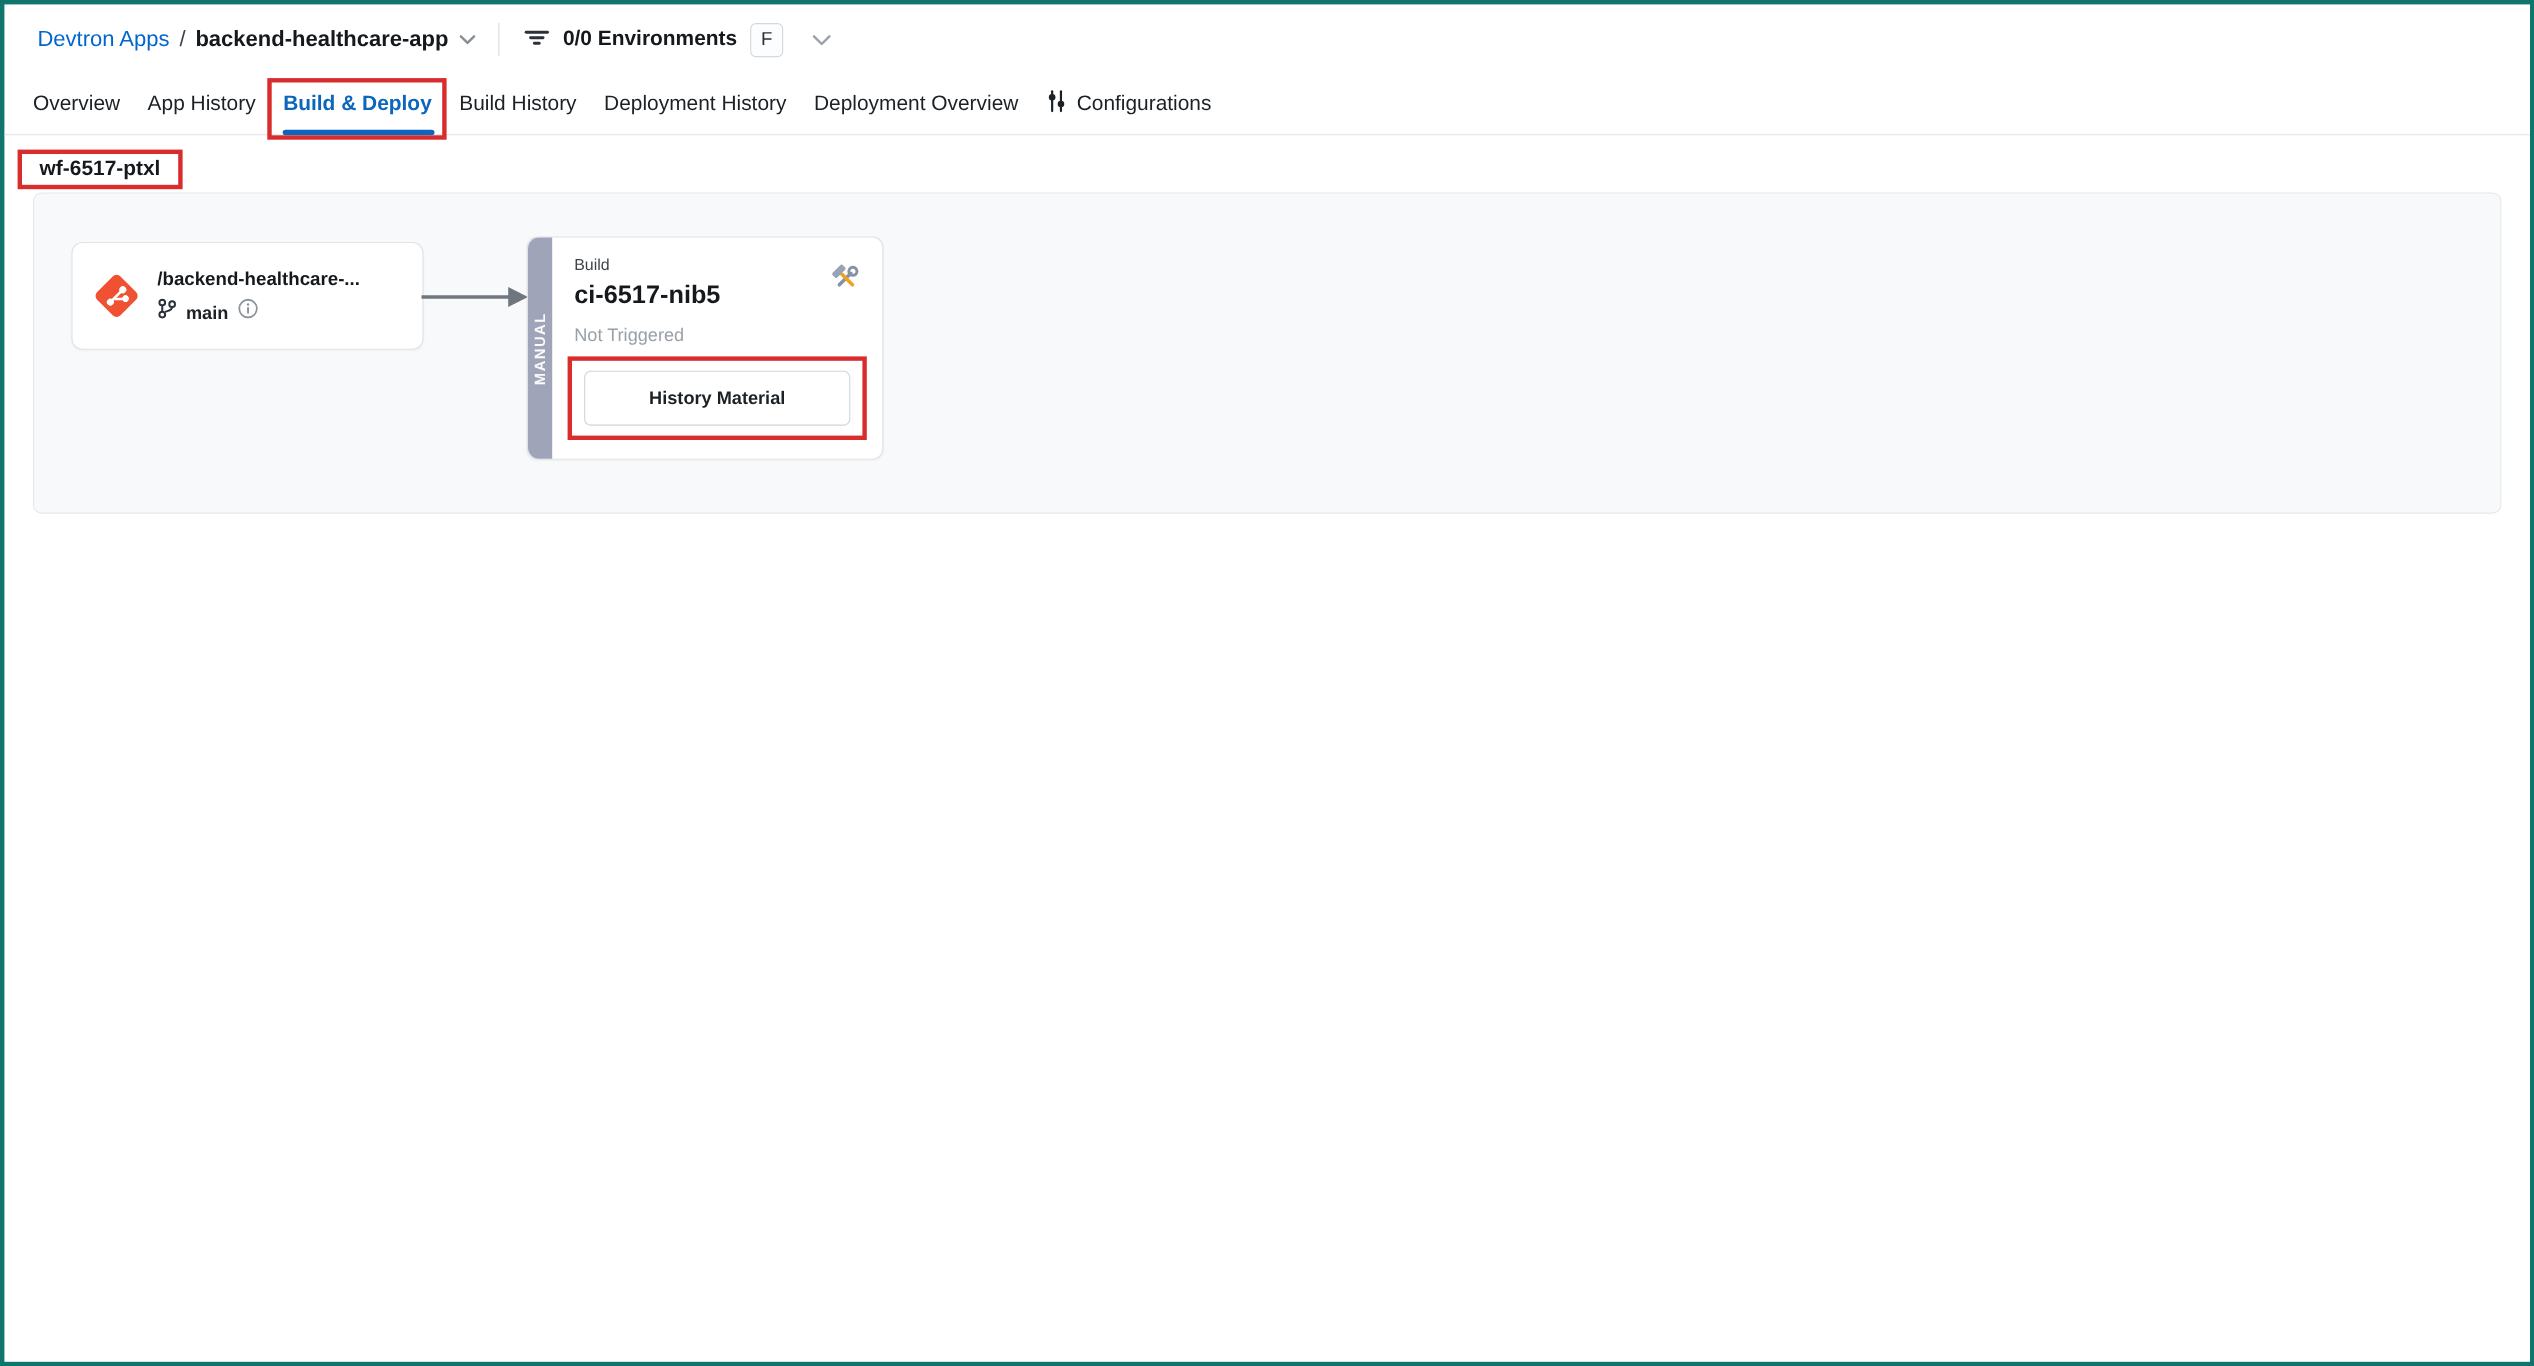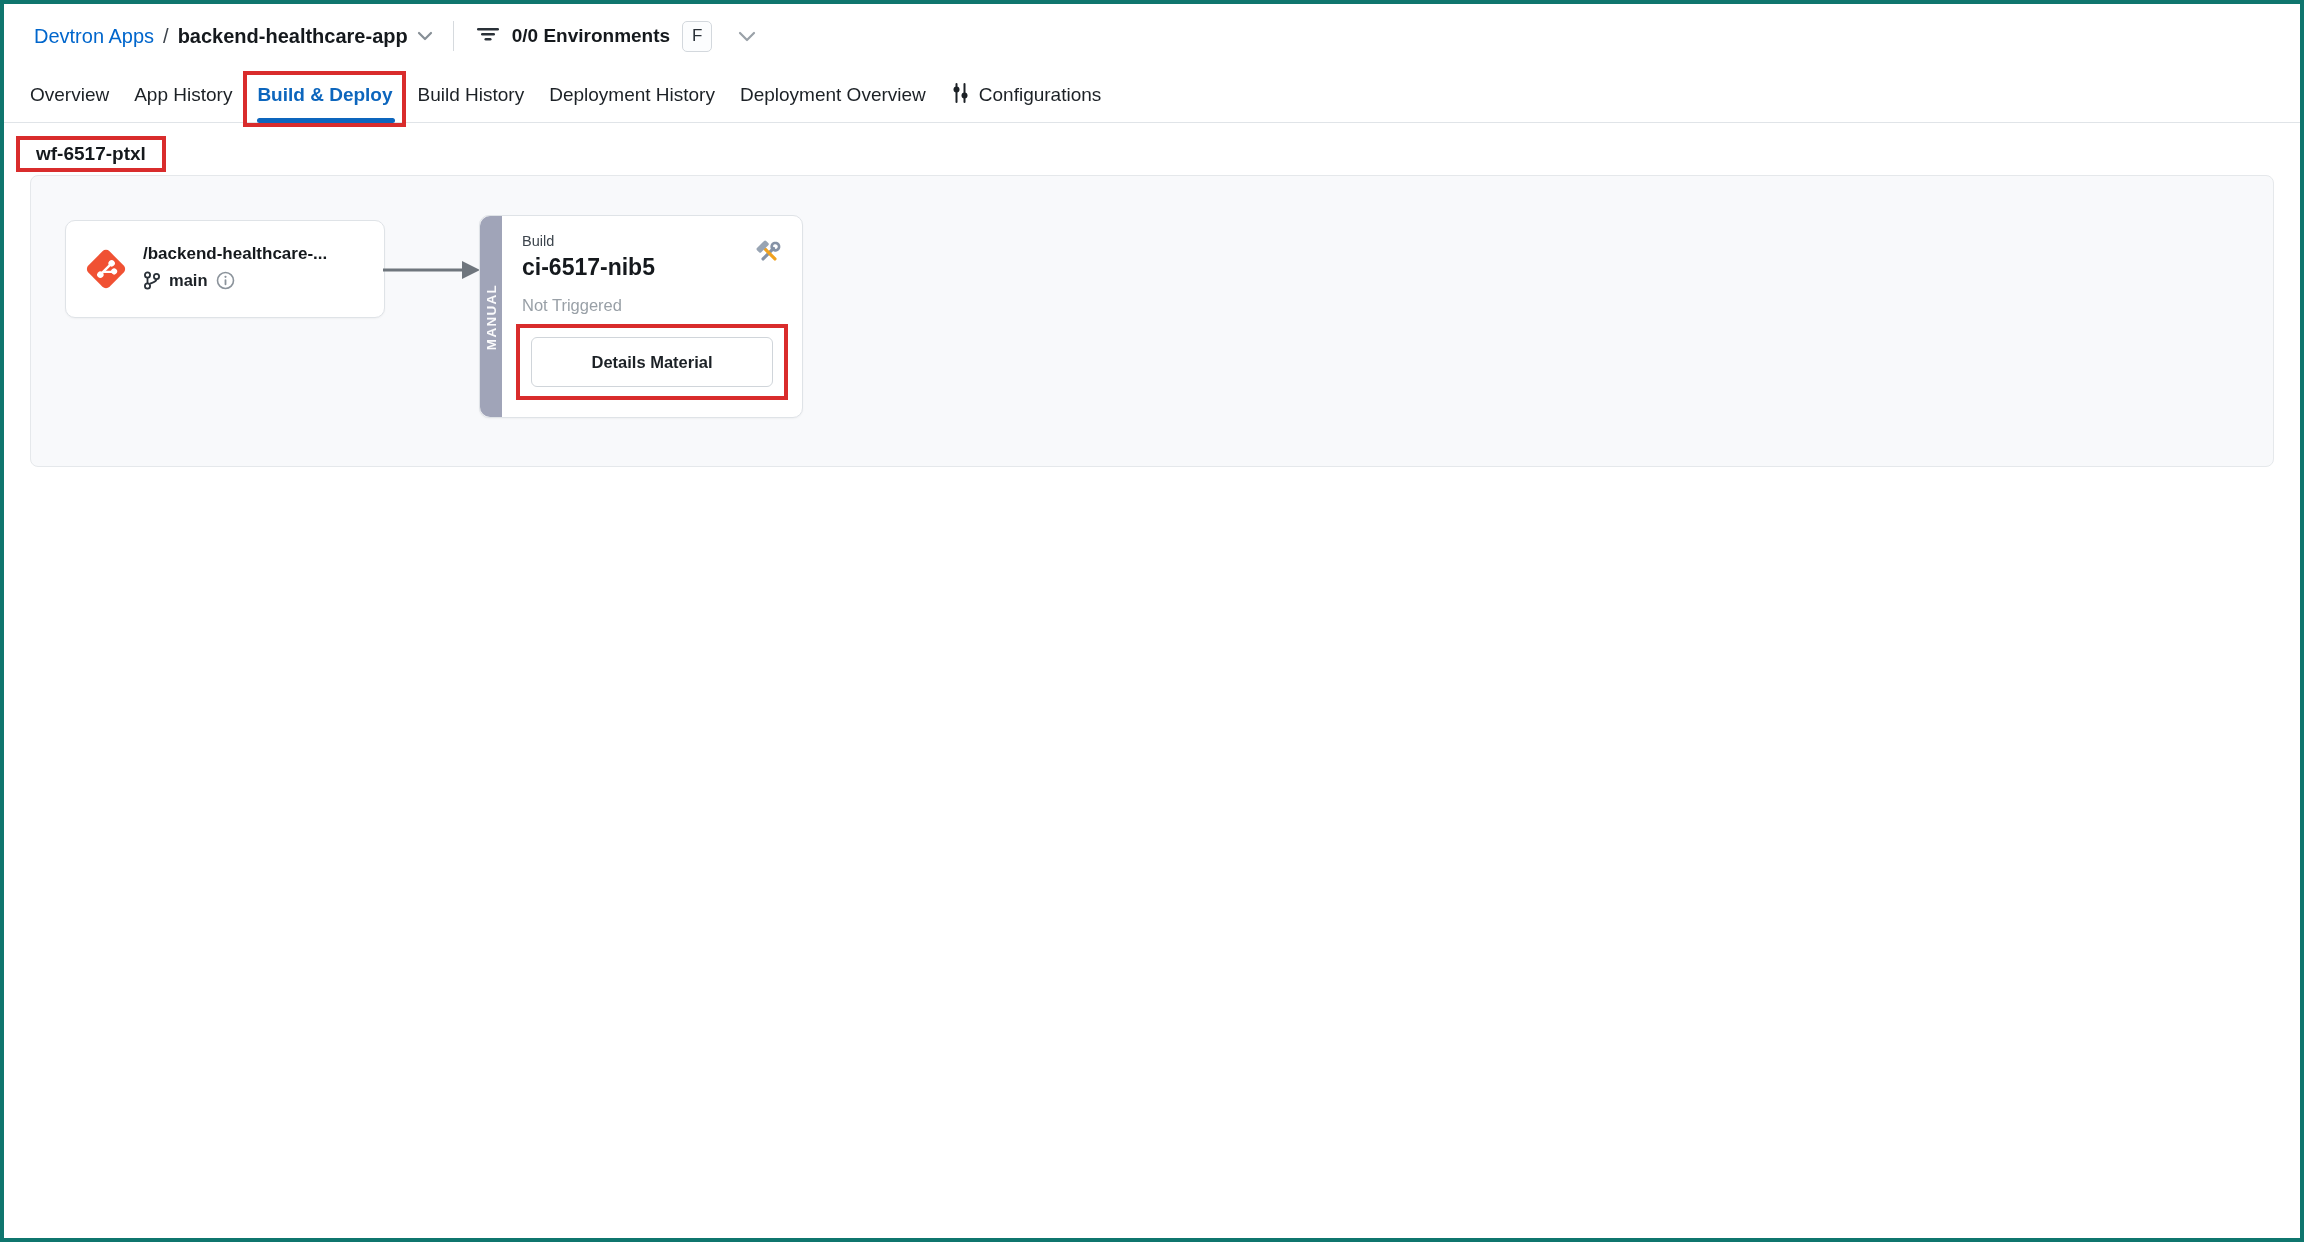--- a/index.html
+++ b/index.html
@@ -101,21 +101,21 @@
   .git-card { left: 34px; top: 44px; width: 320px; height: 98px;
     display: flex; align-items: center; gap: 15px; padding: 0 18px; cursor: pointer; }
   .git-diamond-wrap { width: 44px; height: 44px; display: flex; align-items: center; justify-content: center; flex: 0 0 auto; }
   .git-diamond {
     width: 30px; height: 30px; background: #f05133; border-radius: 5px;
     transform: rotate(45deg); display: flex; align-items: center; justify-content: center;
   }
   .git-col { min-width: 0; display: flex; flex-direction: column; gap: 7px; }
   .git-title { font-size: 17px; font-weight: 700; color: #15191d;
     white-space: nowrap; overflow: hidden; text-overflow: ellipsis; }
-  .git-branch-row { display: flex; align-items: flex-start; gap: 8px; }
+  .git-branch-row { display: flex; align-items: flex-end; gap: 8px; }
   .git-branch-name { font-size: 16.5px; font-weight: 600; color: #1c2126; }
 
   .arrow-svg { position: absolute; left: 352px; top: 82px; }
 
   .build-card { left: 448px; top: 39px; width: 324px; height: 203px; display: flex; }
   .trigger-strip {
     width: 22px; background: #a0a4b8; border-radius: 10px 0 0 10px;
     position: relative; flex: 0 0 auto;
   }
   .trigger-strip .strip-text {
@@ -275,19 +275,19 @@
               <path d="M16,2 a5,5 0 1 0 0.01,0 M16,4.6 a2.4,2.4 0 1 1 -0.01,0" fill="#8592a6" fill-rule="evenodd"></path>
             </g>
             <g transform="rotate(-45 16 16)">
               <rect x="14.4" y="9" width="3.2" height="17" rx="1.6" fill="#f0a11e"></rect>
               <rect x="9.5" y="4" width="13" height="6" rx="1.5" fill="#98a4b3"></rect>
             </g>
           </svg>
         </span>
         <div class="build-status">Not Triggered</div>
         <div class="select-material-annotation annotation">
-          <button class="btn-select-material">Details Material</button>
+          <button class="btn-select-material">History Material</button>
         </div>
       </div>
     </div>
 
   </div>
 </div>
 
 </body></html>

